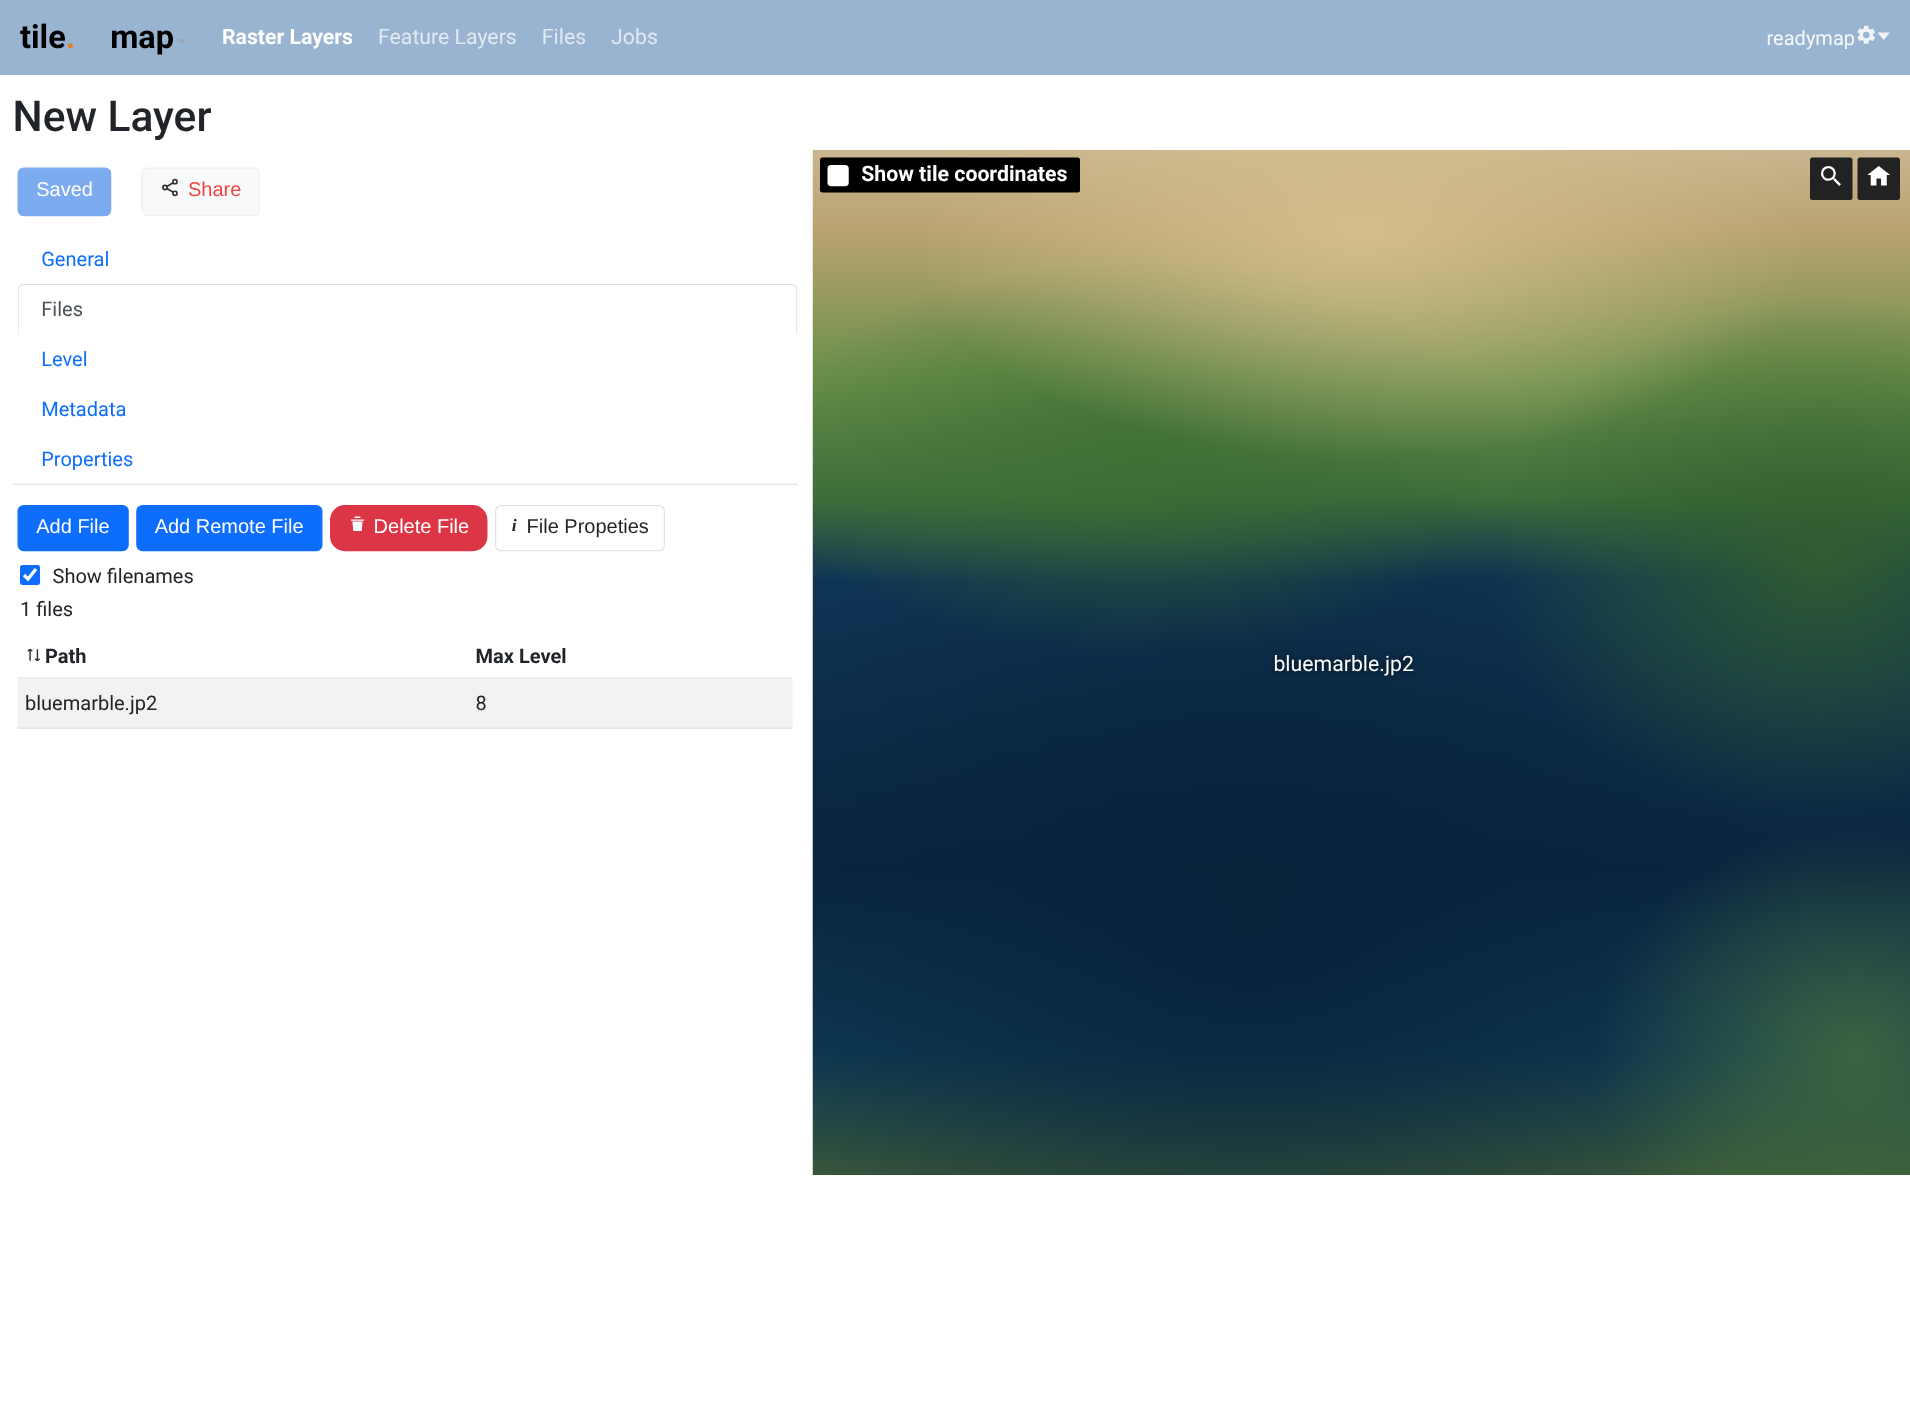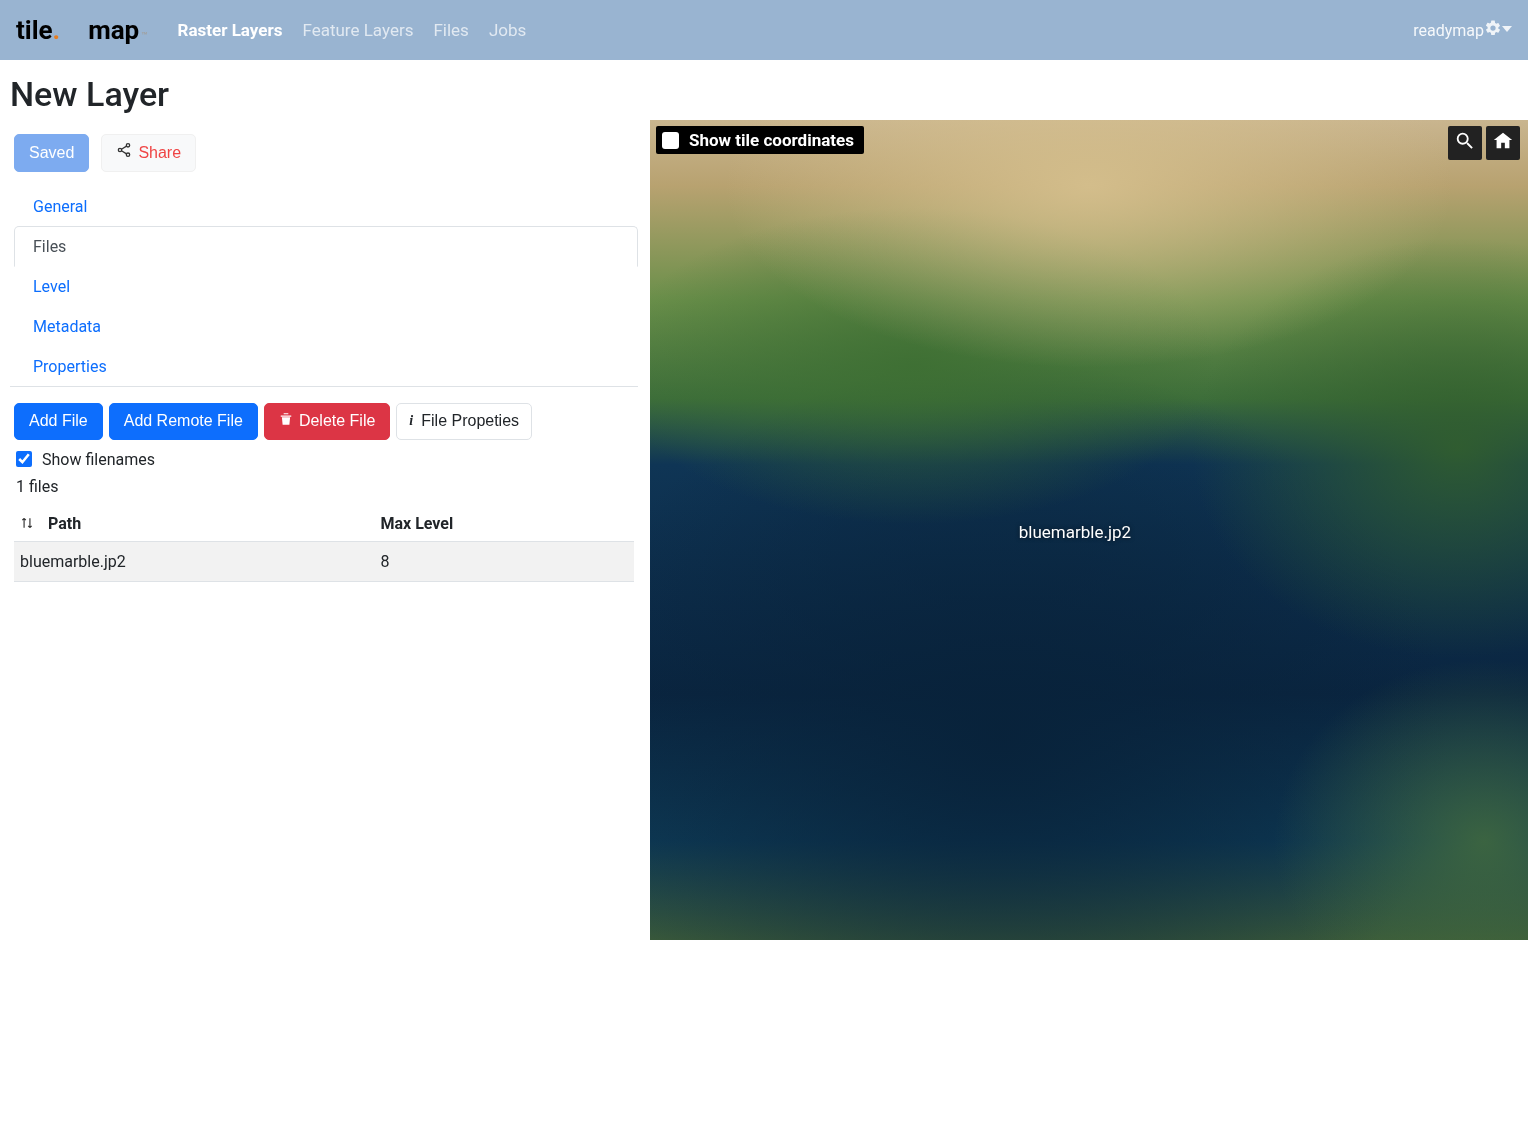--- a/index.html
+++ b/index.html
@@ -58,21 +58,21 @@
     flex: 1;
     padding-top: 60px;
   }
   .page-title {
     font-size: 34px;
     font-weight: 500;
     margin-bottom: 20px;
   }
   .actions-row {
     display: flex;
-    gap: 12px;
+    gap: 24px;
     margin-bottom: 14px;
     padding-left: 4px;
   }
   .btn {
     display: inline-flex;
     align-items: center;
     gap: 6px;
     border-radius: 5px;
     padding: 7px 14px;
     font-size: 16px;
@@ -92,20 +92,21 @@
   }
   .btn-primary {
     background: #0d6efd;
     color: #fff;
     border-color: #0d6efd;
   }
   .btn-danger {
     background: #dc3545;
     color: #fff;
     border-color: #dc3545;
+    border-radius: 12px;
   }
   .btn-outline {
     background: #fff;
     color: #212529;
     border-color: #dee2e6;
     padding: 6px 12px;
   }
   .tabs {
     display: flex;
     border-bottom: 1px solid #dee2e6;
@@ -138,21 +139,21 @@
     width: 100%;
     border-collapse: collapse;
     font-size: 16px;
   }
   table.files th {
     text-align: left;
     padding: 8px 6px;
     font-weight: 700;
     border-bottom: 1px solid #dee2e6;
   }
-  table.files th:first-child { display:flex; align-items:center; gap:14px;}
+  table.files th:first-child { display:flex; align-items:center; gap:2px;}
   table.files td {
     padding: 10px 6px;
     border-bottom: 1px solid #dee2e6;
     background: #f2f2f2;
   }
   .sort-icon { display:inline-flex; }
   .sort-icon svg { width:14px; height:14px; }
 
   
   .map-container {

